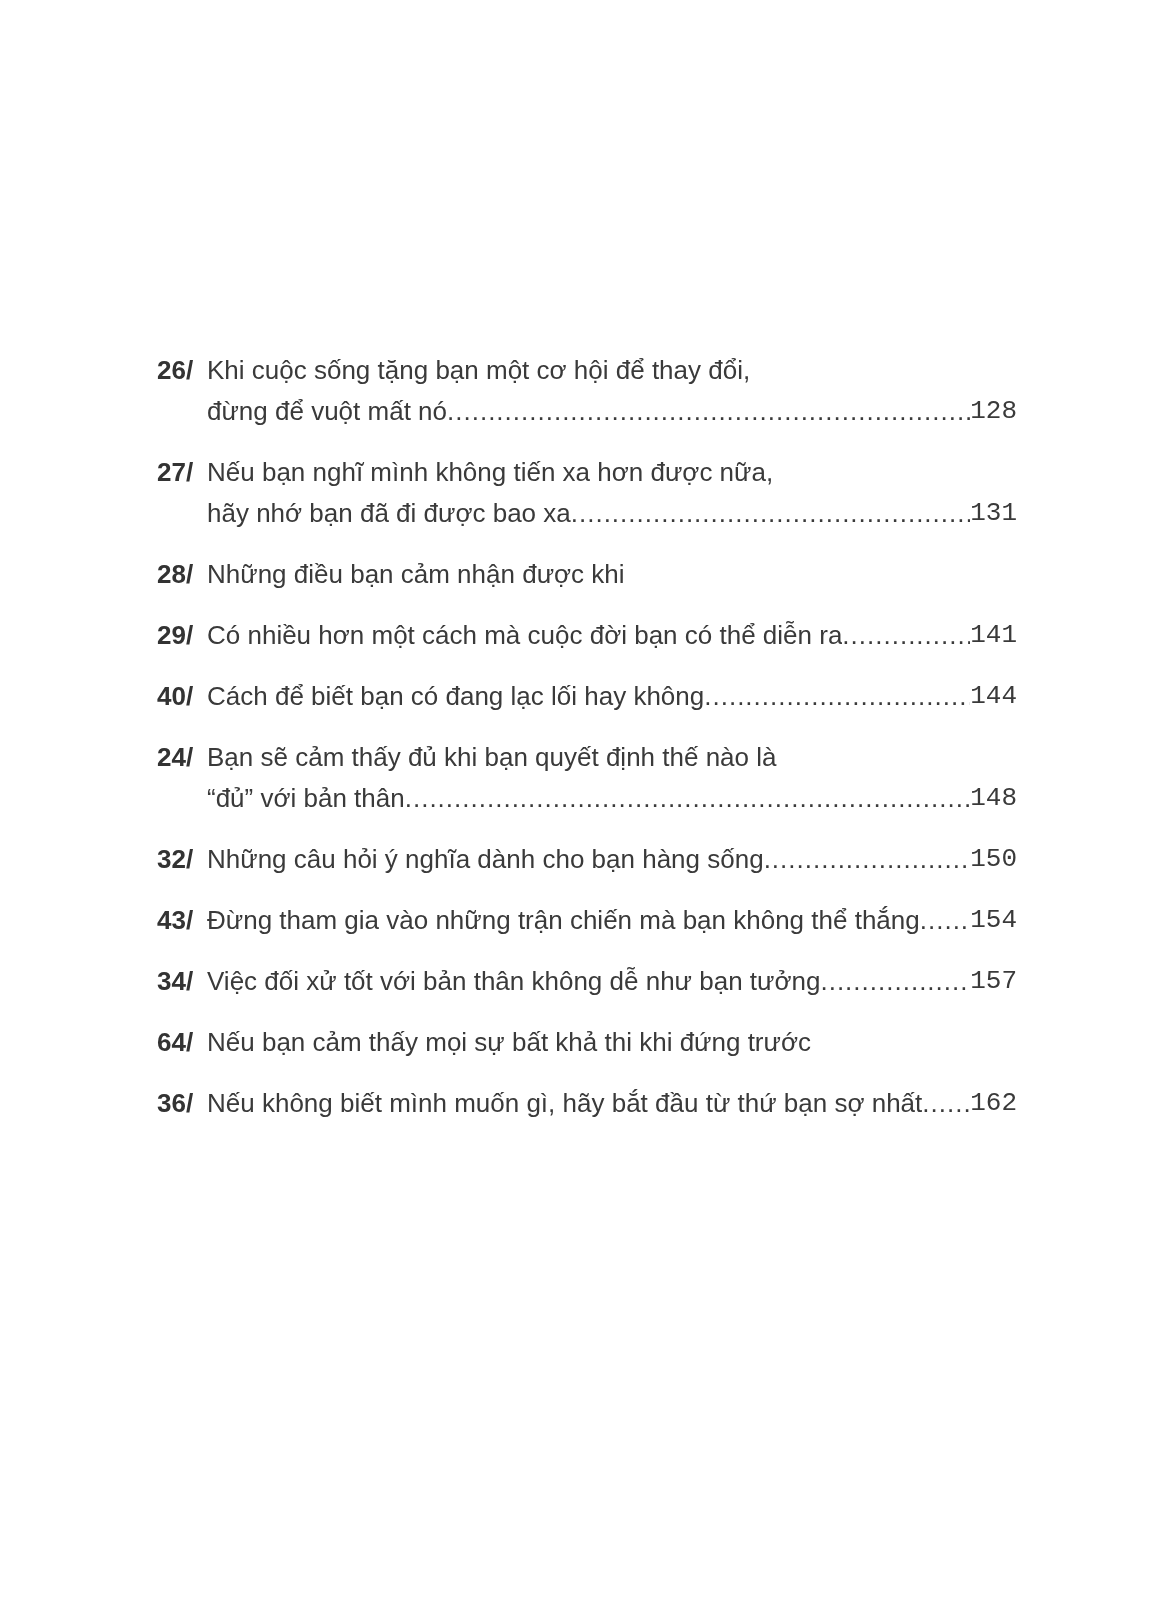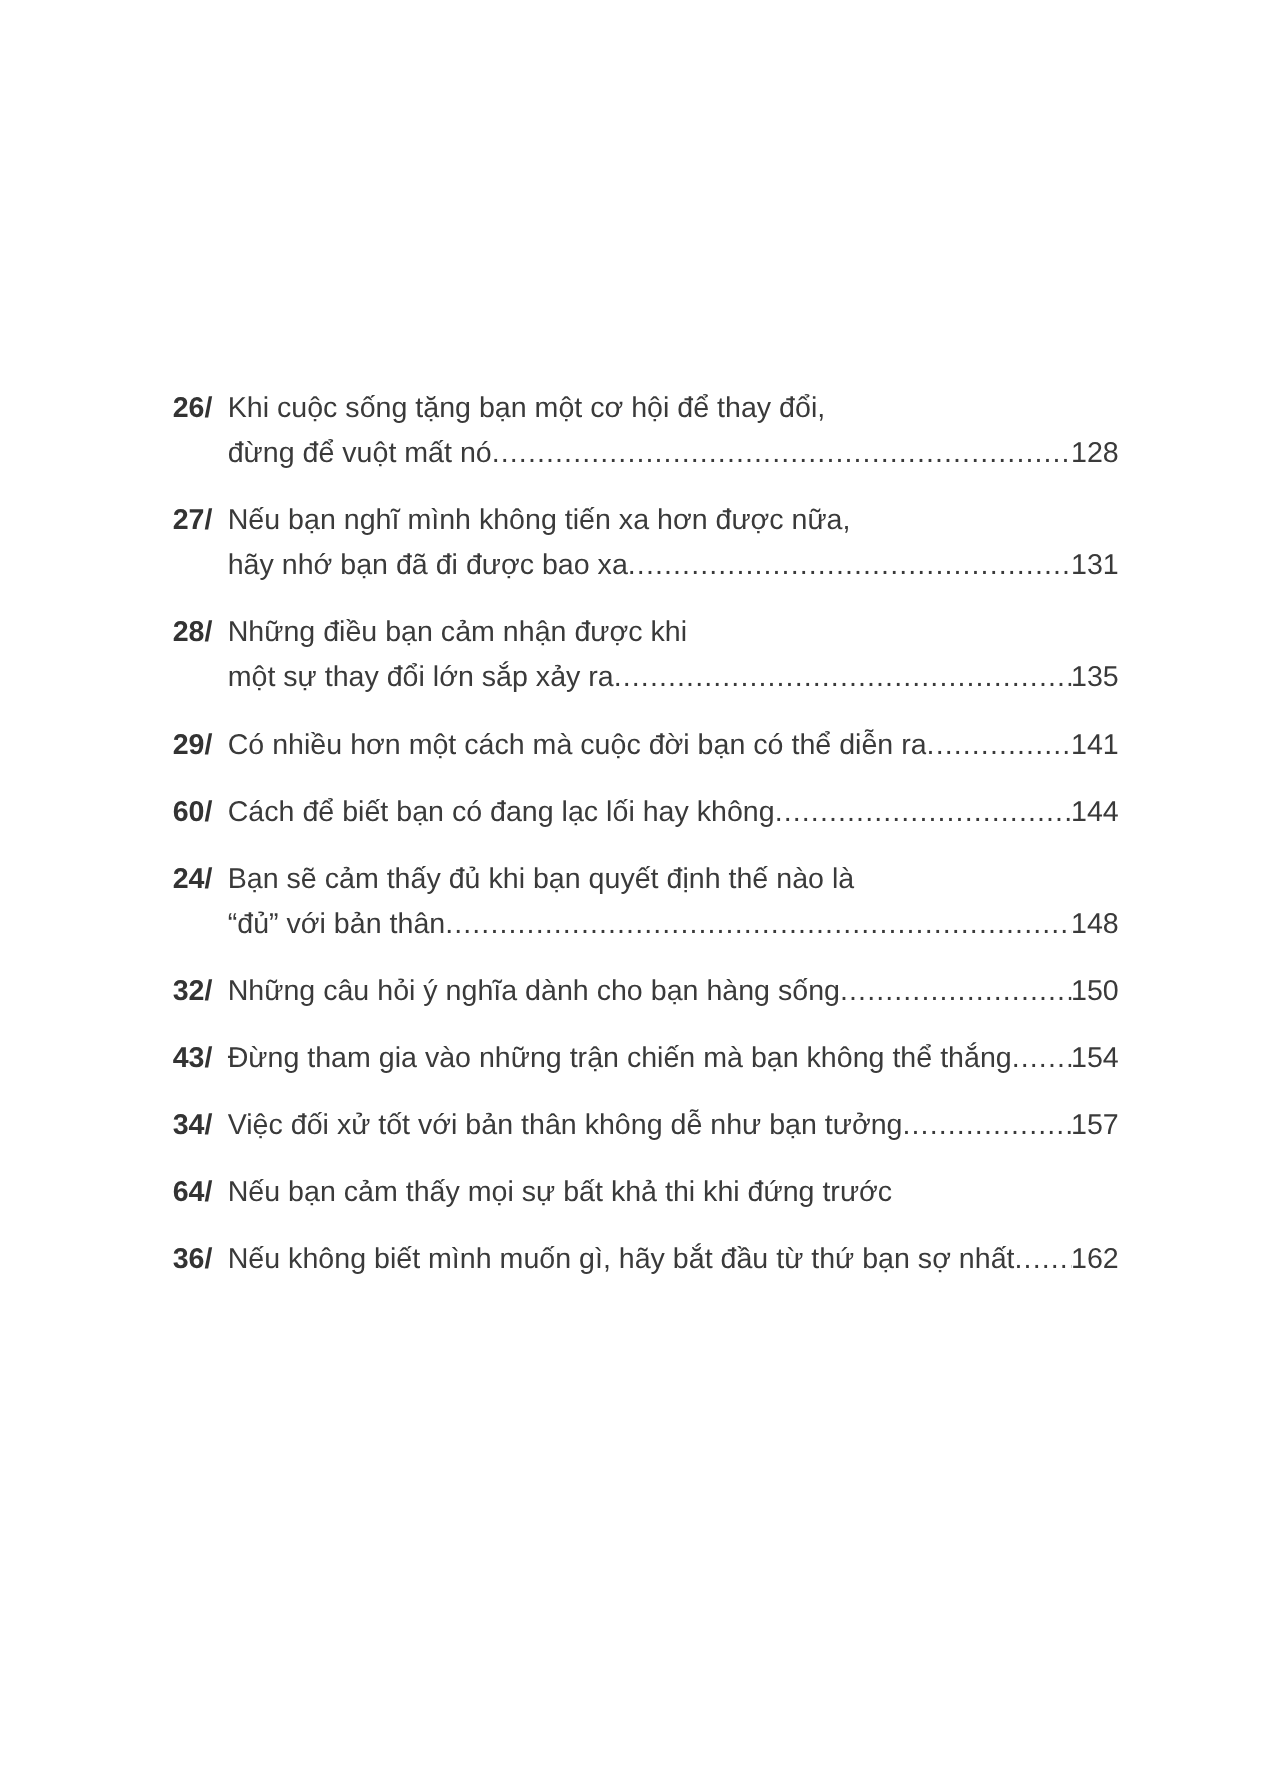--- a/index.html
+++ b/index.html
@@ -58,20 +58,21 @@
     min-width: 0;
     overflow: hidden;
     white-space: nowrap;
   }
   .dots::after {
     content: "....................................................................................................................................................";
     letter-spacing: 1px;
   }
   .pg {
     flex: 0 0 auto;
+    font-family: Liberation Mono, monospace;
   }
 </style>
 </head>
 <body>
 
 <div class="page">
   <main class="toc">
       <div class="toc-entry">
         <div class="toc-line">
           <span class="num">26/</span>
@@ -92,37 +93,32 @@
           <span class="text">hãy nhớ bạn đã đi được bao xa</span>
           <span class="dots"></span>
           <span class="pg">131</span>
         </div>
       </div>
       <div class="toc-entry">
         <div class="toc-line">
           <span class="num">28/</span>
           <span class="text">Những điều bạn cảm nhận được khi</span>
         </div>
-        <div class="toc-line cont">
-          <span class="text">một sự thay đổi lớn sắp xảy ra</span>
-          <span class="dots"></span>
-          <span class="pg">135</span>
-        </div>
       </div>
       <div class="toc-entry">
         <div class="toc-line">
           <span class="num">29/</span>
           <span class="text">Có nhiều hơn một cách mà cuộc đời bạn có thể diễn ra</span>
           <span class="dots"></span>
           <span class="pg">141</span>
         </div>
       </div>
       <div class="toc-entry">
         <div class="toc-line">
-          <span class="num">60/</span>
+          <span class="num">40/</span>
           <span class="text">Cách để biết bạn có đang lạc lối hay không</span>
           <span class="dots"></span>
           <span class="pg">144</span>
         </div>
       </div>
       <div class="toc-entry">
         <div class="toc-line">
           <span class="num">24/</span>
           <span class="text">Bạn sẽ cảm thấy đủ khi bạn quyết định thế nào là</span>
         </div>

